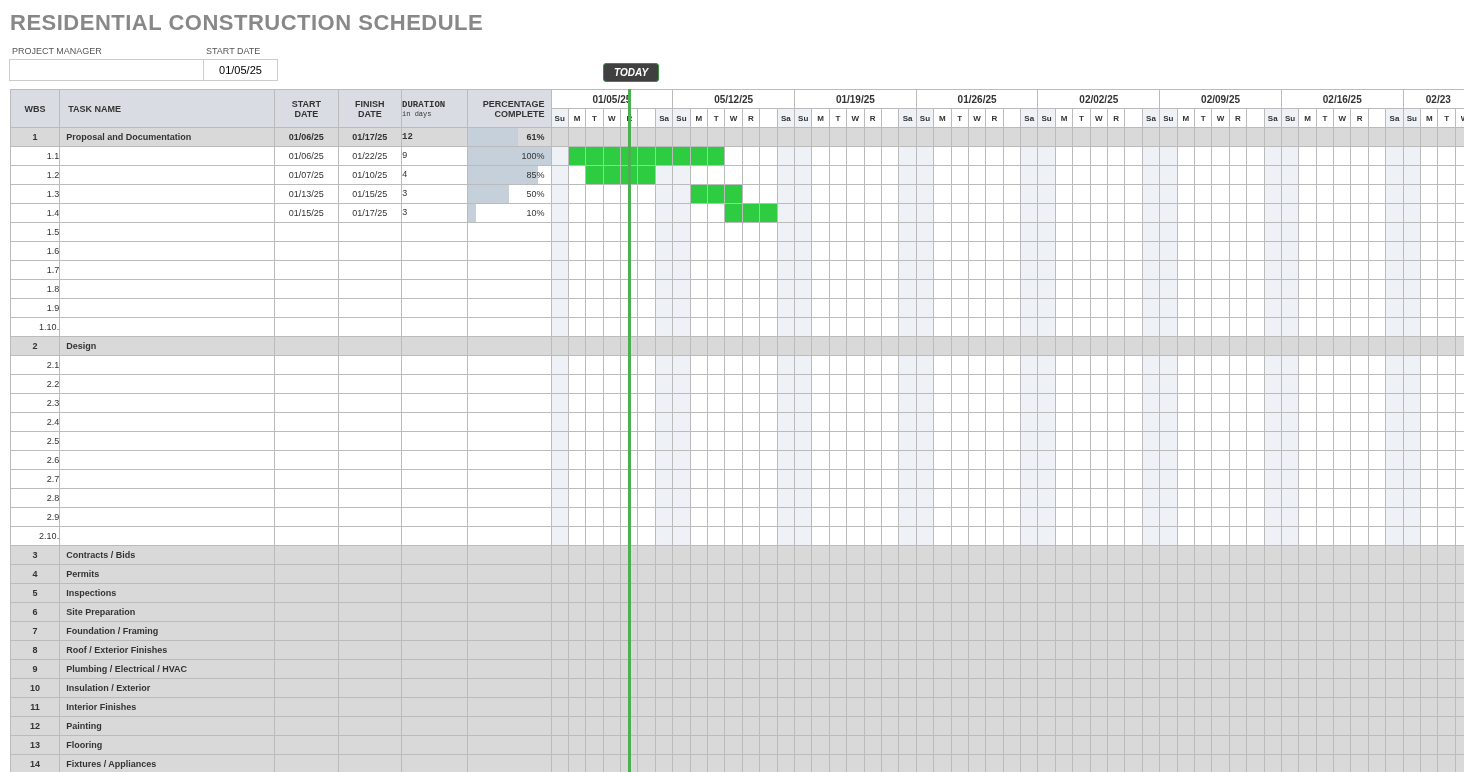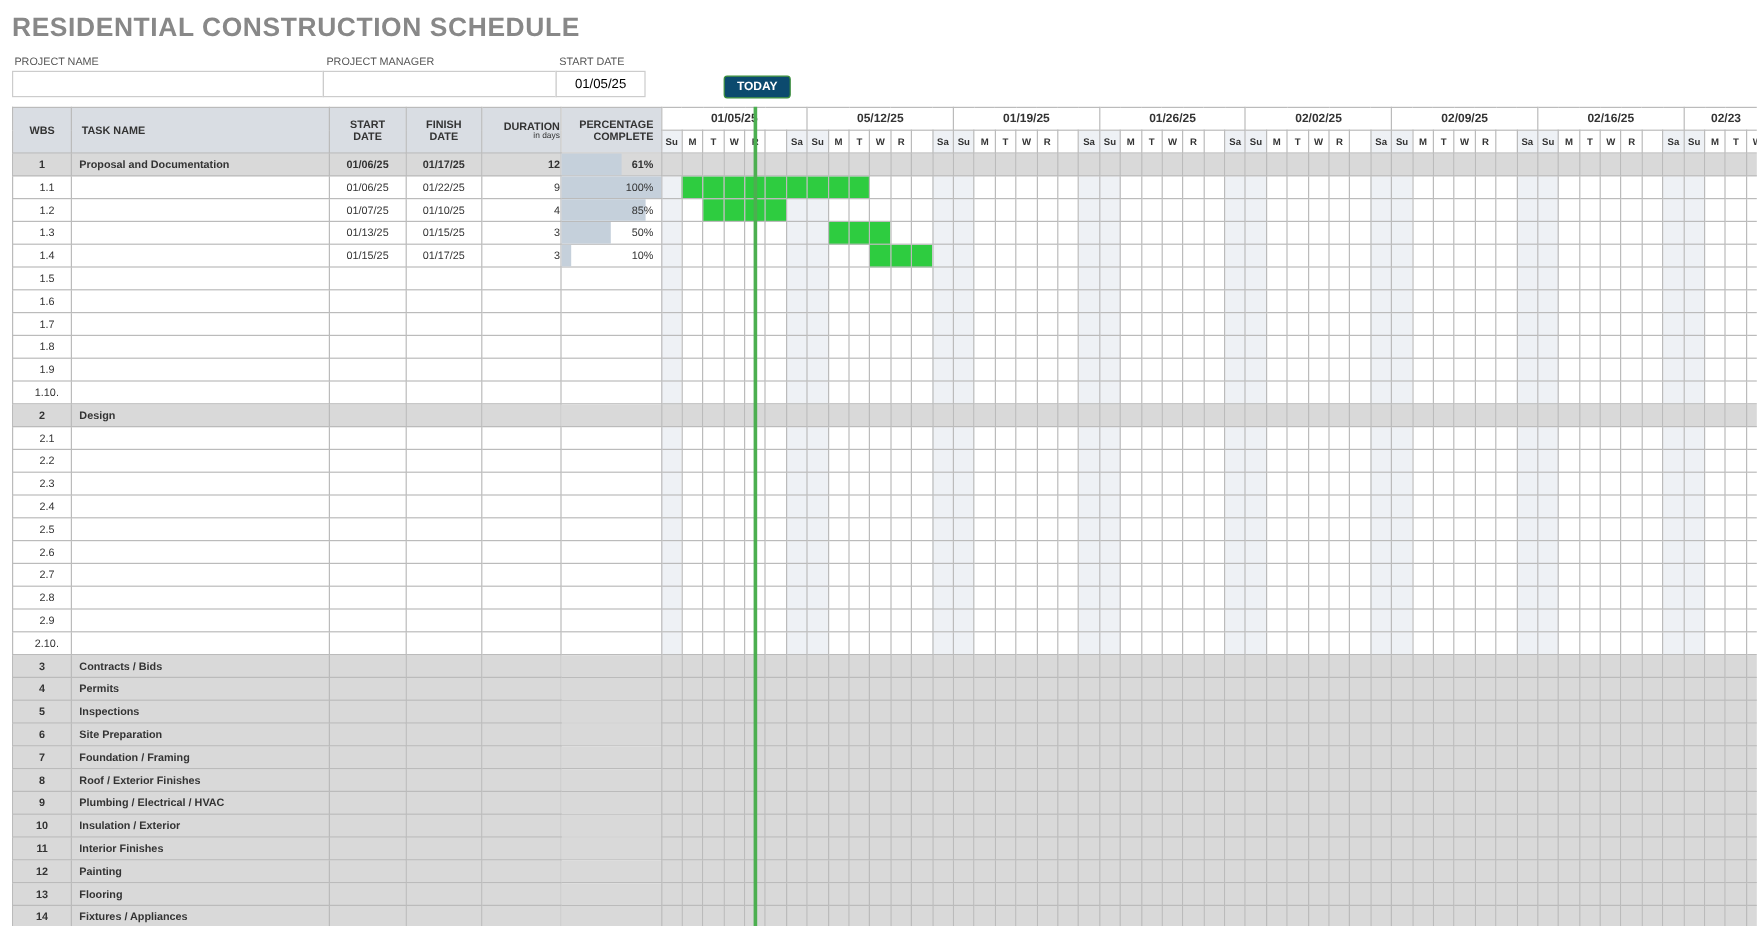--- a/index.html
+++ b/index.html
@@ -7,56 +7,52 @@
 .container { min-width: 1464px; position: relative; }
 .title { font-size: 22px; font-weight: bold; color: #888; margin-bottom: 10px; letter-spacing: 0.5px; }
 .meta-row { display: flex; gap: 0; margin-bottom: 8px; }
 .meta-block { }
 .meta-label { font-size: 9px; color: #555; margin-bottom: 3px; padding-left: 2px; }
 .meta-input { border: 1px solid #ccc; height: 22px; padding: 2px 6px; font-size: 11px; background: #fff; }
 .meta-input.pname { width: 260px; }
 .meta-input.pmgr { width: 195px; margin-left: -1px; }
 .meta-input.sdate { width: 75px; margin-left: -1px; text-align: center; }
 .sheet { position: relative; }
-.today-badge { position: absolute; top: -26px; background: #0c4a6e; color: #fff; font-size: 10px; font-weight: bold; padding: 3px 10px; border-radius: 3px; border: 1px solid #3a8e3a; z-index: 10; }
+.today-badge { position: absolute; top: -26px; background: #404040; color: #fff; font-size: 10px; font-weight: bold; padding: 3px 10px; border-radius: 3px; border: 1px solid #3a8e3a; z-index: 10; font-style: italic; }
 .today-line { position: absolute; top: 0; bottom: 0; width: 3px; background: #4CAF50; z-index: 5; pointer-events: none; }
 table { border-collapse: collapse; width: 100%; }
 th, td { border: 1px solid #bbb; padding: 0; height: 19px; font-size: 9px; vertical-align: middle; }
 th { background: #d9dde3; font-weight: bold; text-align: center; color: #333; }
 .col-wbs { width: 48px; text-align: center; }
 .col-task { width: 210px; text-align: left; padding-left: 8px; }
 .col-date { width: 62px; text-align: center; }
-.col-dur { width: 64px; text-align: right; }
+.col-dur { width: 64px; text-align: left; font-family: Liberation Mono, monospace; }
 .col-pct { width: 82px; text-align: right; padding-right: 6px; position: relative; }
 .col-day { width: 17px; text-align: center; font-size: 8px; }
 .phase-row td { background: #d9d9d9; font-weight: bold; }
 .phase-row .col-task { padding-left: 6px; margin-top: 15px; }
-.sub-row .col-wbs { text-align: center; padding-left: 8px; }
+.sub-row .col-wbs { text-align: right; padding-left: 8px; }
 .pct-bar { position: absolute; left: 0; top: 0; bottom: 0; background: #c5d0db; z-index: 0; }
 .pct-text { position: relative; z-index: 1; }
 .gantt-cell { background: #fff; }
 .gantt-cell.wk { background: #eef1f5; }
 .gantt-cell.bar { background: #2ecc40; }
 .phase-row .gantt-cell, .phase-row .gantt-cell.wk { background: #d9d9d9; }
 .header-week { background: #fff; font-weight: bold; font-size: 10px; }
 .header-day { background: #fff; font-size: 8px; text-align: center; }
 .header-day.wk { background: #eef1f5; }
 .dur-sub { font-size: 7px; font-weight: normal; display: block; }
 </style>
 </head>
 <body>
 
 <div class="container">
   <div class="title">RESIDENTIAL CONSTRUCTION SCHEDULE</div>
 
   <div class="meta-row">
-    <div class="meta-block">
-      <div class="meta-label">PROJECT NAME</div>
-      <input class="meta-input pname" value="" style="">
-    </div>
     <div class="meta-block">
       <div class="meta-label">PROJECT MANAGER</div>
       <input class="meta-input pmgr" value="" style="">
     </div>
     <div class="meta-block">
       <div class="meta-label">START DATE</div>
       <input class="meta-input sdate" value="01/05/25" style="">
     </div>
   </div>
 

